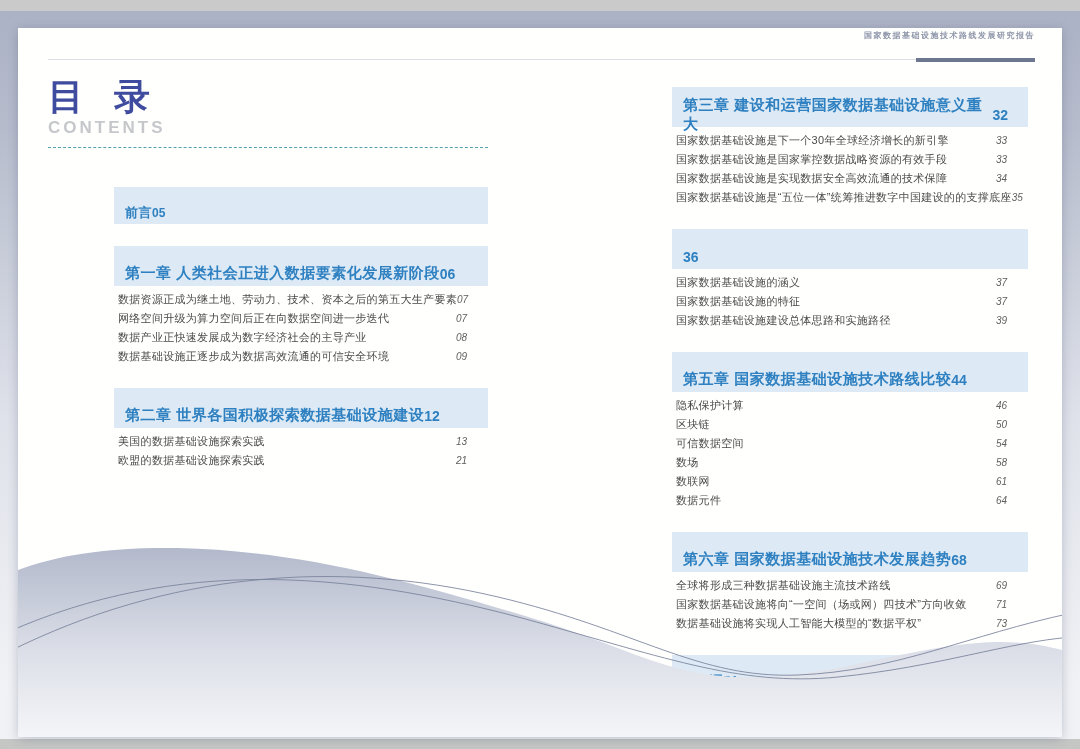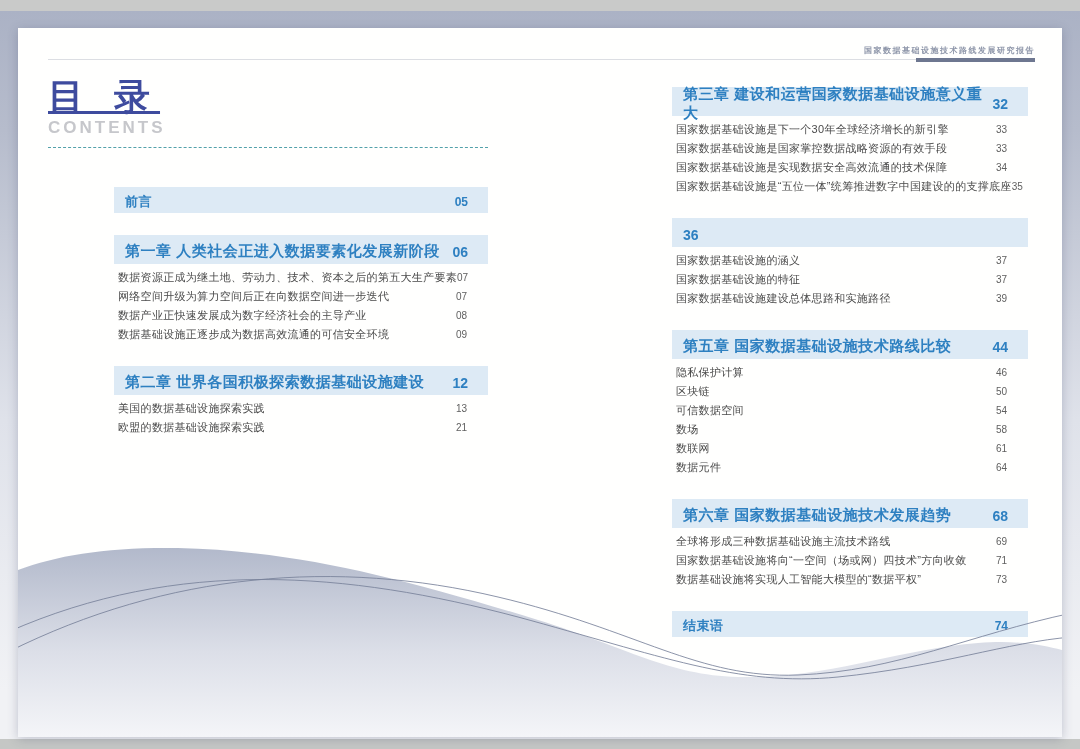--- a/index.html
+++ b/index.html
@@ -8,50 +8,50 @@
     font-family:"Liberation Sans","DejaVu Sans",sans-serif;
     background:linear-gradient(180deg,#c9cac9 0,#c9cac9 11px,#abb2c5 11px,#b6bccc 130px,#dfe2ea 420px,#f1f2f5 690px,#f1f2f5 100%);
   }
   .strip-bottom{position:absolute;left:0;top:739px;width:1080px;height:10px;background:#c5c7c5;}
   .page{
     position:absolute;left:18px;top:28px;width:1044px;height:709px;
     background:#fffffe;box-shadow:0 2px 10px rgba(60,70,100,.28);
   }
   
   .rh-text{
-    position:absolute;top:17px;right:27px;
+    position:absolute;top:2px;right:27px;
     font-size:8px;letter-spacing:1.5px;color:var(--rh-text,#8f97aa);font-weight:bold;
   }
   .rh-line{position:absolute;top:31px;left:30px;right:27px;height:1px;background:var(--rh-line,#dcdee3);}
   .rh-line-dark{position:absolute;top:30px;right:27px;width:119px;height:3.5px;background:var(--rh-dark,#6e7790);}
   
   .toc-title{position:absolute;left:30px;top:50px;width:440px;}
-  .toc-zh{font-size:36px;font-weight:800;letter-spacing:10px;color:var(--title-navy,#3e4b9e);line-height:1.05;text-decoration:underline;}
+  .toc-zh{font-size:36px;font-weight:800;letter-spacing:10px;color:var(--title-navy,#3e4b9e);line-height:1.05;}
   .toc-en{font-size:17px;font-weight:bold;letter-spacing:3px;color:var(--contents-gray,#c6c7cb);margin-top:2px;}
   .toc-divider{margin-top:9px;border-top:1.5px dashed var(--dash-teal,#53a1aa);width:440px;height:0;}
   
   .col{position:absolute;}
   .col-left{left:96px;top:159px;width:374px;}
   .col-right{left:654px;top:59px;width:356px;}
   .toc-section{margin-bottom:22px;}
   .toc-heading{
-    display:flex;justify-content:space-between;align-items:center;
-    background:var(--heading-bg,#ddeaf5);height:25px;padding:4px 20px 0 11px;
+    display:flex;align-items:center;
+    background:var(--heading-bg,#ddeaf5);height:25px;padding:15px 20px 0 11px;
     color:var(--chapter-blue,#2e80c1);font-weight:bold;font-size:15px;letter-spacing:.5px;
     margin-bottom:4px;
   }
   .toc-heading .pg{font-size:14px;letter-spacing:0;}
   .toc-heading.simple{height:22px;font-size:13px;}
   .toc-heading.simple .pg{font-size:12px;}
   .toc-item{
     display:flex;justify-content:space-between;align-items:center;
     height:19px;padding:0 21px 0 4px;
   }
   .toc-item .lbl{font-size:11px;color:var(--item-text,#4a4a4a);letter-spacing:.3px;white-space:nowrap;}
-  .toc-item .pg{font-size:10px;color:var(--item-page,#606060);}
+  .toc-item .pg{font-size:10px;color:var(--item-page,#606060);font-style:italic;}
   
   .wave{position:absolute;left:0;bottom:0;width:1044px;height:220px;pointer-events:none;}
 </style>
 </head>
 <body>
 
 <div class="strip-bottom"></div>
 
 <div class="page">
 

